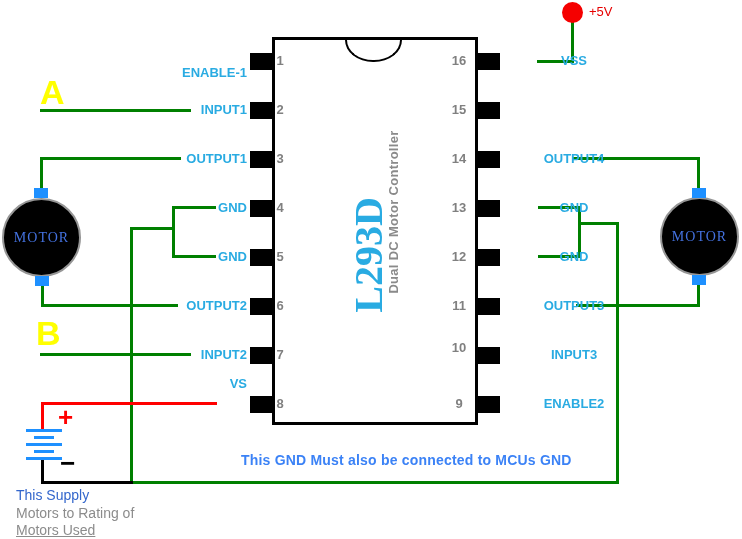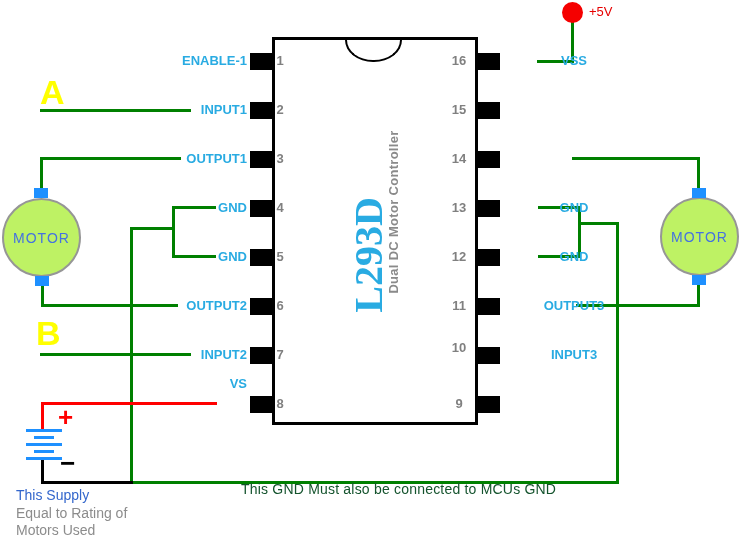--- a/index.html
+++ b/index.html
@@ -26,35 +26,35 @@
   .pad{position:absolute;width:22px;height:17px;background:#000;}
   .pad.l{left:250px;} .pad.r{left:478px;}
   .plabel{position:absolute;height:16px;line-height:16px;font-size:13px;font-weight:bold;
           color:#29ABE2;white-space:nowrap;}
   .plabel.l{left:60px;width:187px;text-align:right;}
   .plabel.r{left:504px;width:140px;text-align:center;}
   .pnum{position:absolute;height:16px;line-height:16px;font-size:13px;font-weight:bold;
         color:#808080;width:30px;text-align:center;}
   .pnum.l{left:265px;} .pnum.r{left:444px;}
   
-  .motor{position:absolute;width:79px;height:79px;border-radius:50%;background:#bef264;
+  .motor{position:absolute;width:79px;height:79px;border-radius:50%;background:#000000;
          border:2px solid #969696;box-sizing:border-box;display:flex;align-items:center;
-         justify-content:center;color:#4472E0;font-size:14px;letter-spacing:1px;}
+         justify-content:center;color:#4472E0;font-size:14px;letter-spacing:1px;font-family:Liberation Serif, serif;}
   .term{position:absolute;width:14px;height:10px;background:#1E90FF;}
   
   .chan{position:absolute;font-size:34px;font-weight:800;color:#FFFF00;line-height:1;}
   .node5v{position:absolute;left:562px;top:2px;width:21px;height:21px;background:#F50000;
           border-radius:50%;}
   .t5v{position:absolute;left:589px;top:4px;font-size:13px;color:#E60000;}
   .bplus{position:absolute;left:58px;top:404px;font-size:26px;font-weight:bold;color:#FF0000;line-height:1;}
   .bminus{position:absolute;left:60px;top:450px;font-size:26px;font-weight:bold;color:#000;line-height:1;}
-  .gndnote{position:absolute;left:241px;top:481px;font-size:14px;color:#14532d;letter-spacing:0.2px;}
+  .gndnote{position:absolute;left:241px;top:452px;font-size:14px;color:#3b82f6;letter-spacing:0.2px;font-weight:bold;}
   .supply1{position:absolute;left:16px;top:487px;font-size:14px;color:#3366CC;}
   .supply2{position:absolute;left:16px;top:505px;font-size:14px;color:#8C8C8C;}
-  .supply3{position:absolute;left:16px;top:522px;font-size:14px;color:#8C8C8C;}
+  .supply3{position:absolute;left:16px;top:522px;font-size:14px;color:#8C8C8C;text-decoration:underline;}
 </style>
 </head>
 <body>
 
 <div class="stage">
 
   <div class="wire" style="left:40px;top:109px;width:151px;height:3px"></div>
   <div class="wire" style="left:40px;top:157px;width:141px;height:3px"></div>
   <div class="wire" style="left:40px;top:157px;width:3px;height:34px"></div>
   <div class="wire" style="left:41px;top:283px;width:3px;height:24px"></div>
@@ -103,21 +103,21 @@
 
   <div class="pad l" style="top:53px"></div>
   <div class="pad l" style="top:102px"></div>
   <div class="pad l" style="top:151px"></div>
   <div class="pad l" style="top:200px"></div>
   <div class="pad l" style="top:249px"></div>
   <div class="pad l" style="top:298px"></div>
   <div class="pad l" style="top:347px"></div>
   <div class="pad l" style="top:396px"></div>
 
-  <div class="plabel l" style="top:53px">ENABLE-1</div>
+  <div class="plabel l" style="top:65px">ENABLE-1</div>
   <div class="plabel l" style="top:102px">INPUT1</div>
   <div class="plabel l" style="top:151px">OUTPUT1</div>
   <div class="plabel l" style="top:200px">GND</div>
   <div class="plabel l" style="top:249px">GND</div>
   <div class="plabel l" style="top:298px">OUTPUT2</div>
   <div class="plabel l" style="top:347px">INPUT2</div>
   <div class="plabel l" style="top:376px">VS</div>
 
   <div class="pnum l" style="top:53px">1</div>
   <div class="pnum l" style="top:102px">2</div>
@@ -131,24 +131,26 @@
   <div class="pad r" style="top:53px"></div>
   <div class="pad r" style="top:102px"></div>
   <div class="pad r" style="top:151px"></div>
   <div class="pad r" style="top:200px"></div>
   <div class="pad r" style="top:249px"></div>
   <div class="pad r" style="top:298px"></div>
   <div class="pad r" style="top:347px"></div>
   <div class="pad r" style="top:396px"></div>
 
   <div class="plabel r" style="top:53px">VSS</div>
+  <div class="plabel r" style="top:151px">OUTPUT4</div>
   <div class="plabel r" style="top:200px">GND</div>
   <div class="plabel r" style="top:249px">GND</div>
   <div class="plabel r" style="top:298px">OUTPUT3</div>
   <div class="plabel r" style="top:347px">INPUT3</div>
+  <div class="plabel r" style="top:396px">ENABLE2</div>
 
   <div class="pnum r" style="top:53px">16</div>
   <div class="pnum r" style="top:102px">15</div>
   <div class="pnum r" style="top:151px">14</div>
   <div class="pnum r" style="top:200px">13</div>
   <div class="pnum r" style="top:249px">12</div>
   <div class="pnum r" style="top:298px">11</div>
   <div class="pnum r" style="top:340px">10</div>
   <div class="pnum r" style="top:396px">9</div>
 
@@ -165,16 +167,16 @@
   <div class="term" style="left:692px;top:275px"></div>
 
   <div class="node5v"></div>
   <div class="t5v">+5V</div>
 
   <div class="chan" style="left:40px;top:75px">A</div>
   <div class="chan" style="left:36px;top:316px">B</div>
 
   <div class="gndnote">This GND Must also be connected to MCUs GND</div>
   <div class="supply1">This Supply</div>
-  <div class="supply2">Equal to Rating of</div>
+  <div class="supply2">Motors to Rating of</div>
   <div class="supply3">Motors Used</div>
 
 </div>
 
 </body></html>

